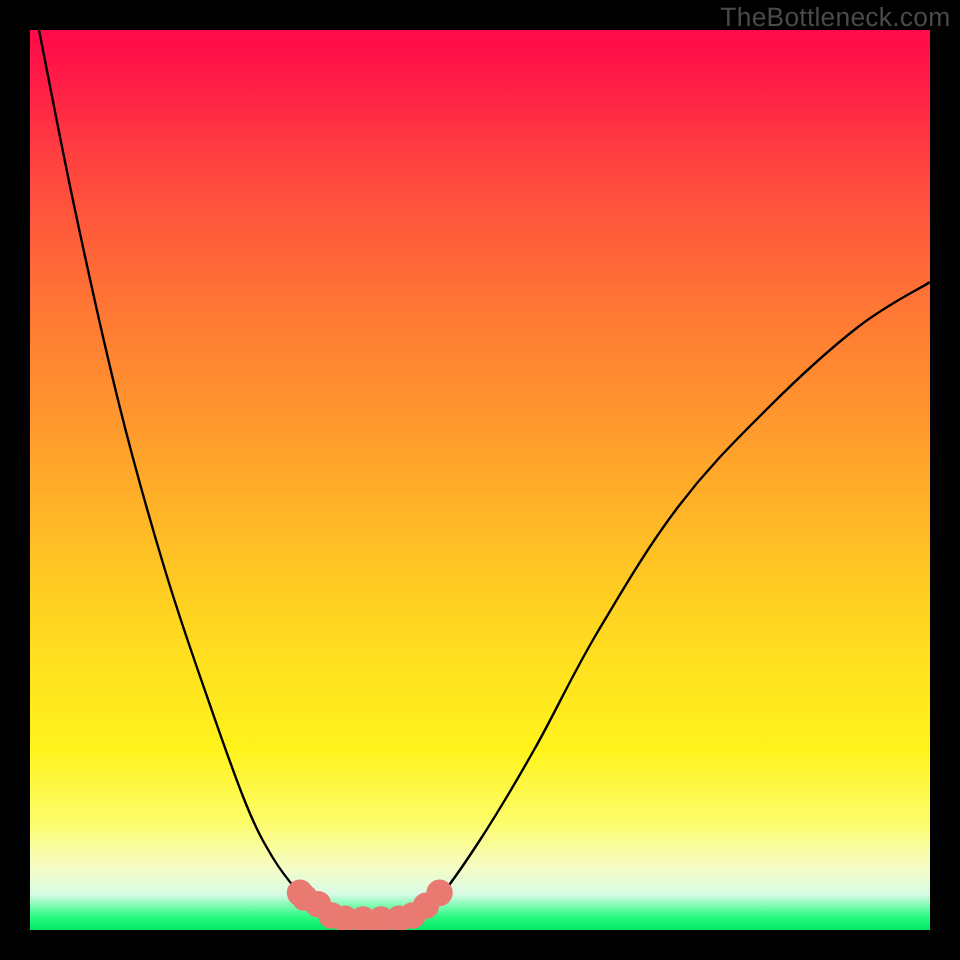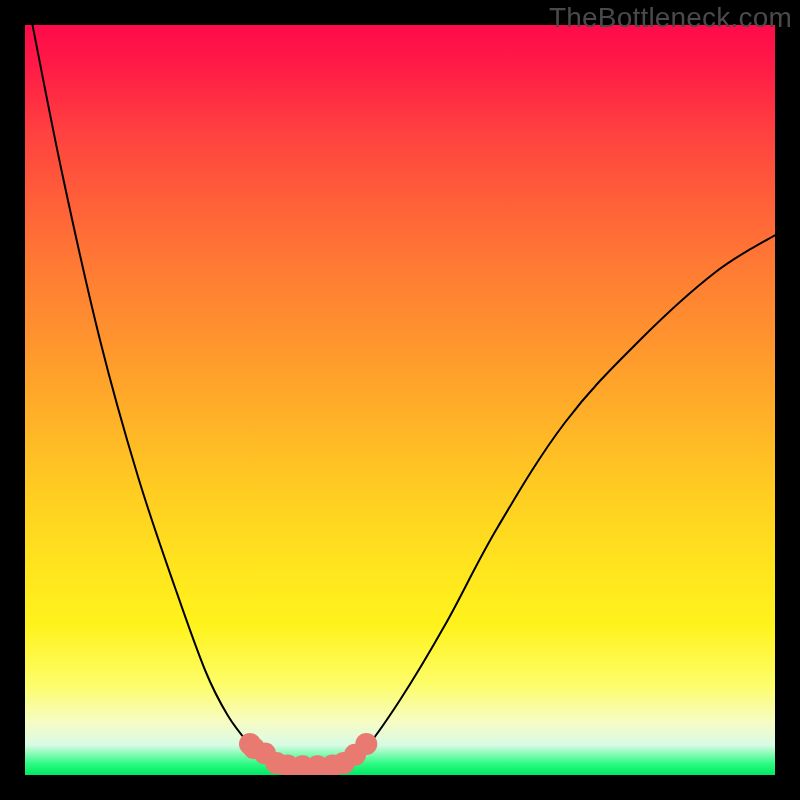--- a/index.html
+++ b/index.html
@@ -33,21 +33,21 @@
       #d8fbe5 96%,
       #2dfb82 98.5%,
       #00e765 100%
     );
   }
   .watermark {
     position: absolute;
     top: 2px;
     right: 8px;
     color: #4a4a4a;
-    font-size: 28px;
+    font-size: 22px;
     font-weight: 500;
     letter-spacing: 0.2px;
   }
   svg.curve {
     position: absolute;
     left: 0;
     top: 0;
     width: 750px;
     height: 750px;
   }

